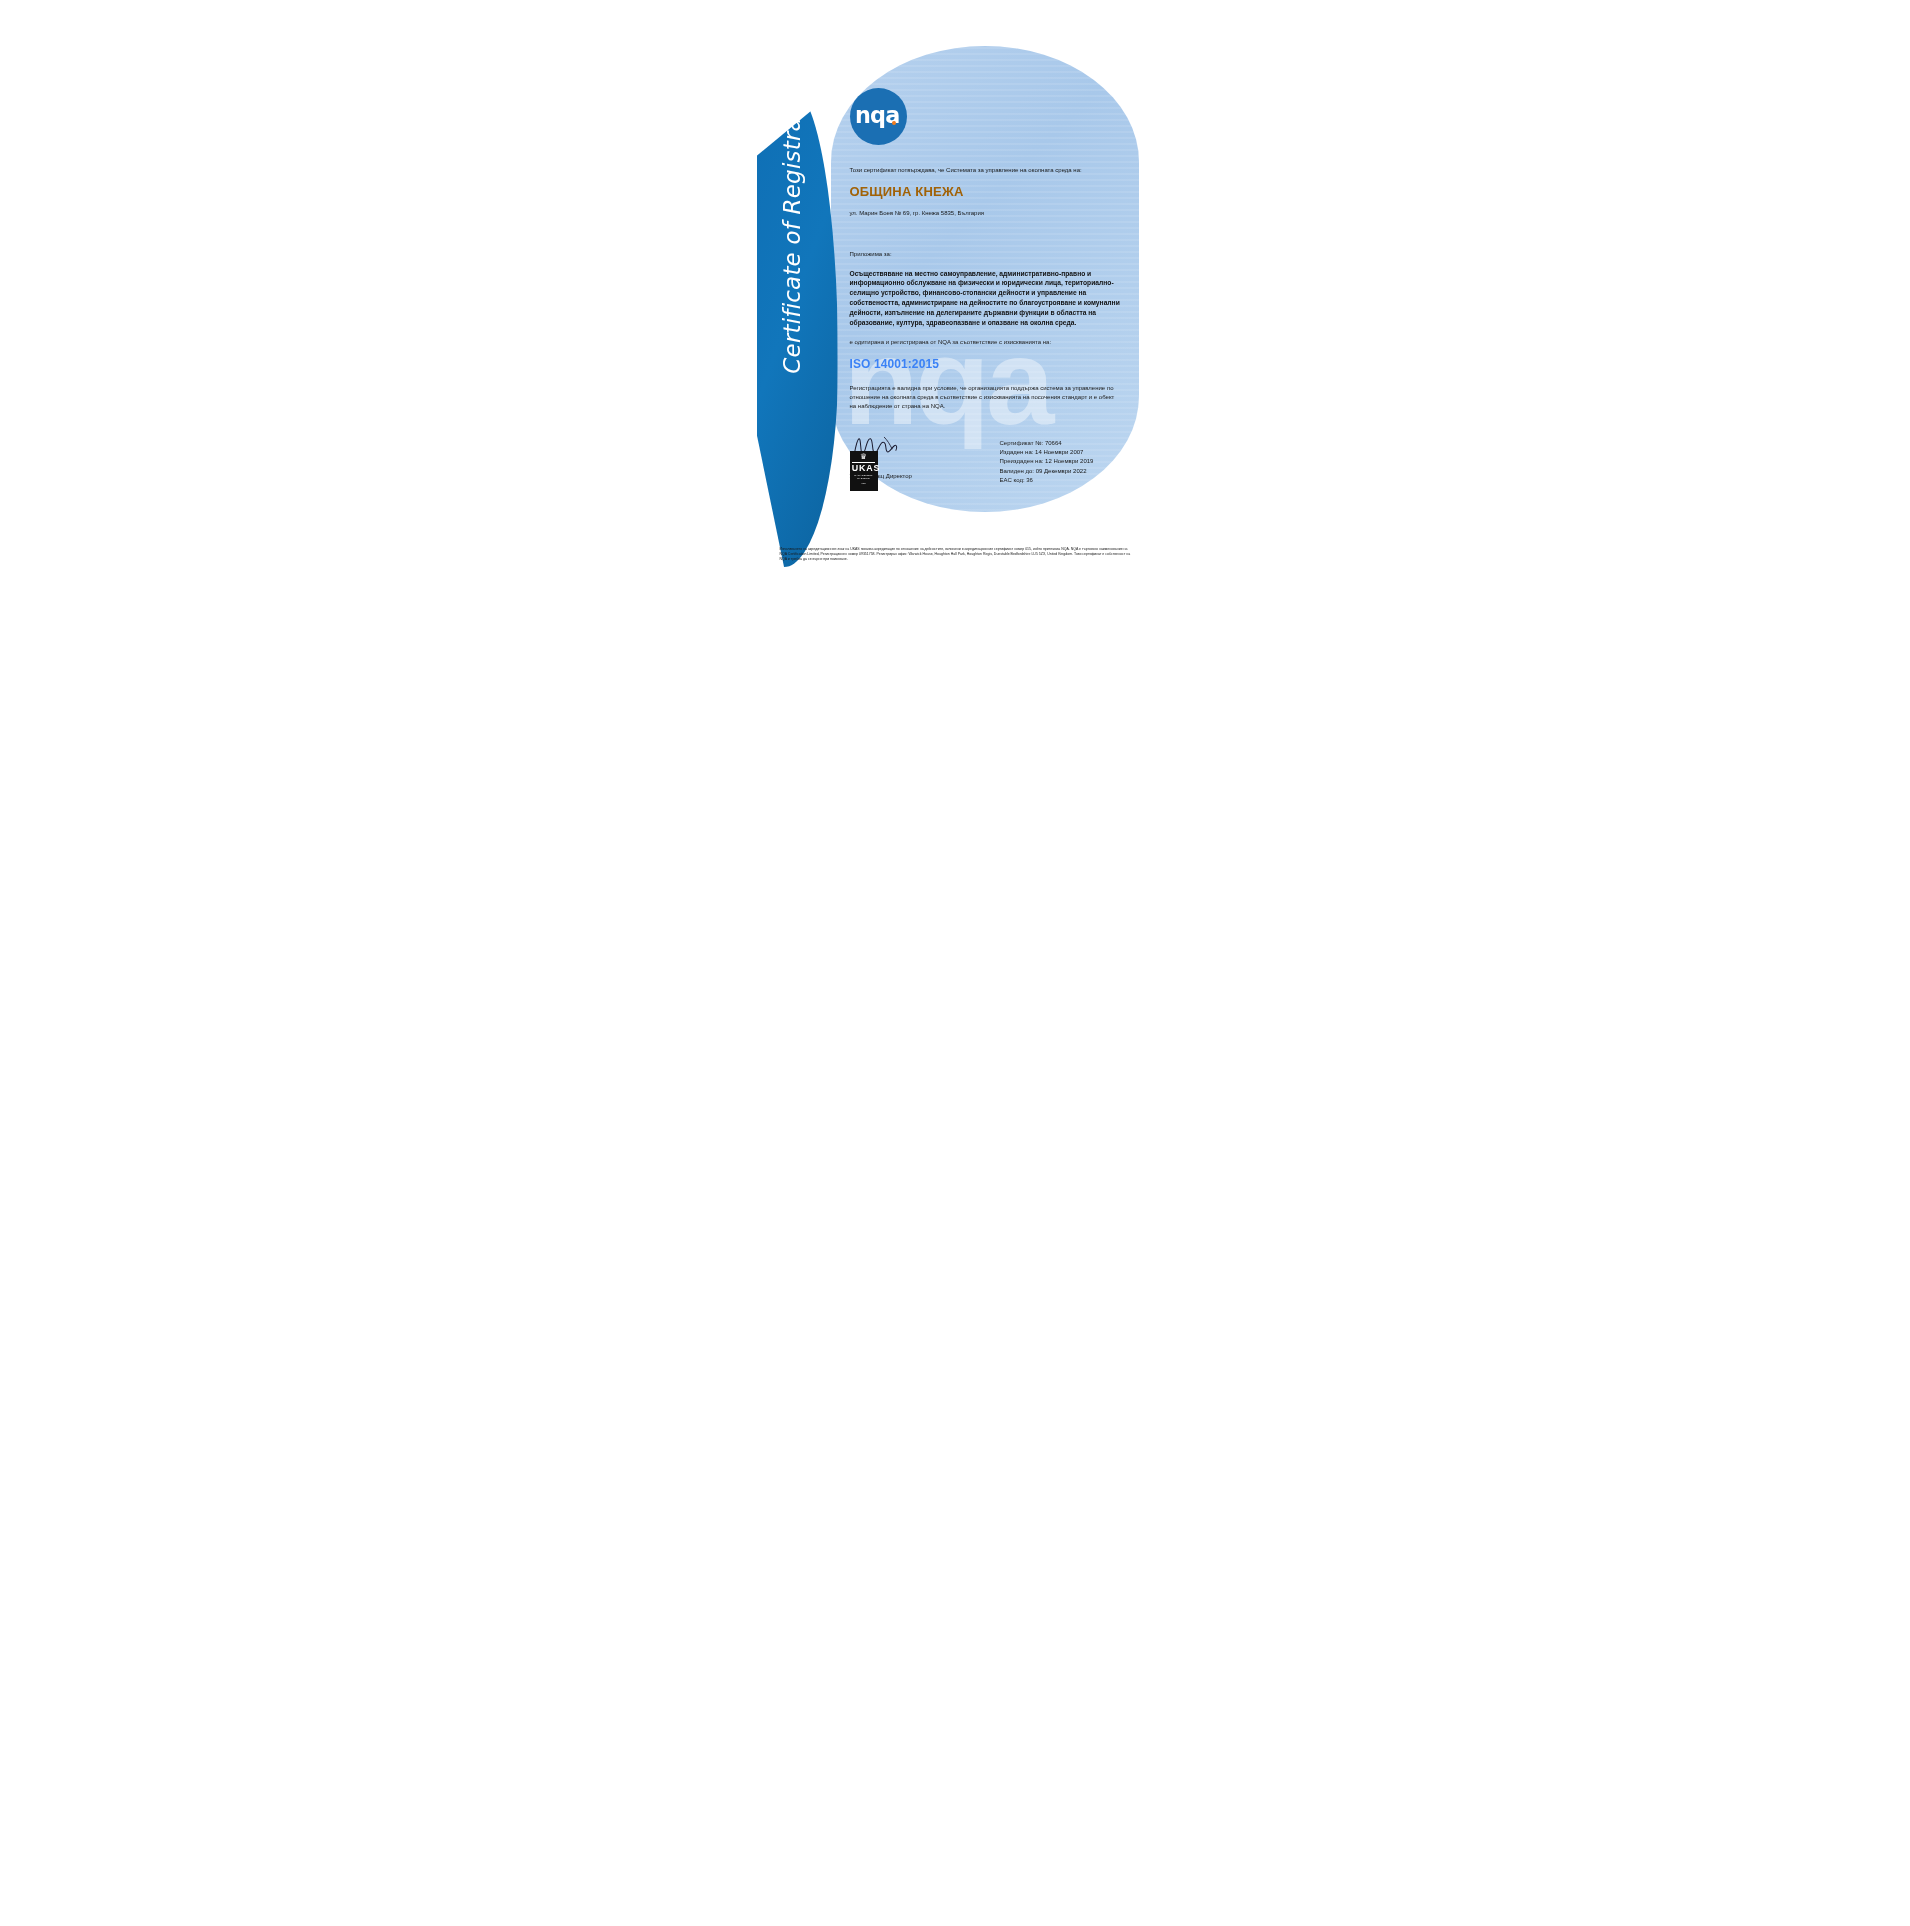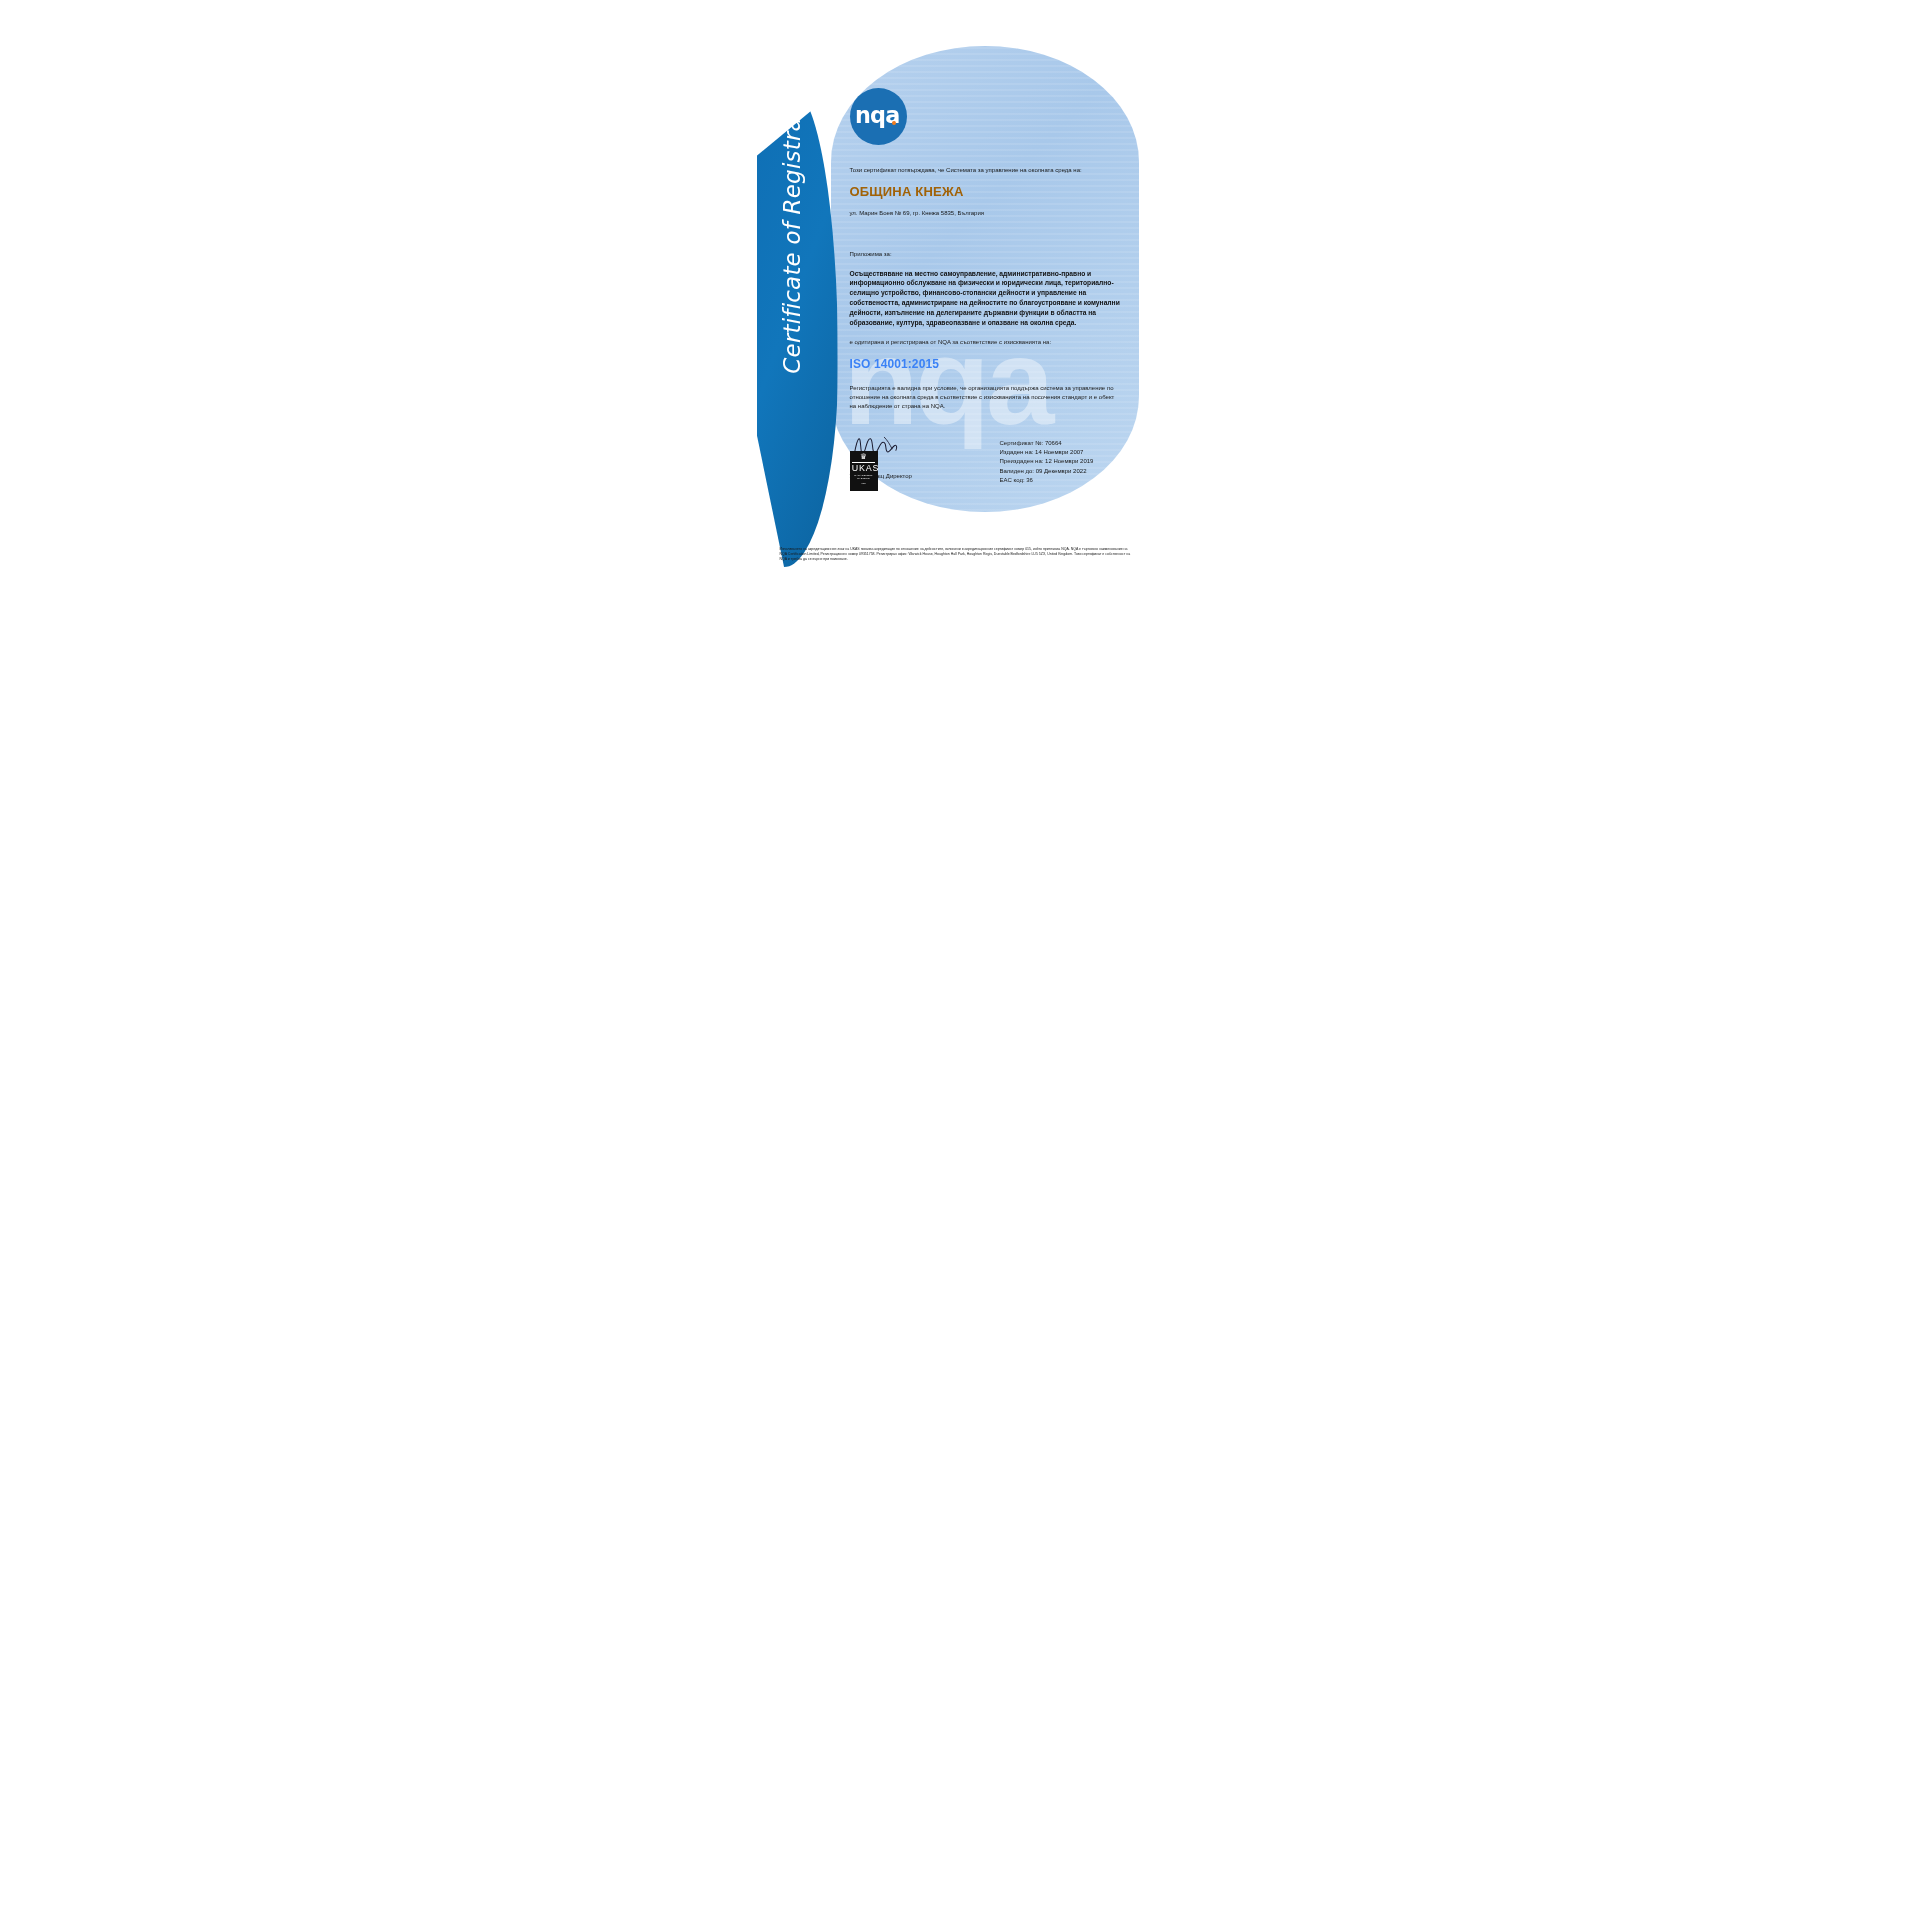--- a/index.html
+++ b/index.html
@@ -218,21 +218,21 @@
     text-align: center;
     padding-top: 1.5px;
     box-sizing: border-box;
   }
   .ukas .crown {
     font-size: 7.7px;
     line-height: 8.5px;
   }
   .ukas .u-big {
     font-size: 8.9px;
-    font-weight: 400;
+    font-weight: 700;
     letter-spacing: 0.8px;
     line-height: 9.2px;
     border-top: 0.4px solid #fff;
     margin: 0.8px 2.3px 0 2.3px;
     padding-top: 0.8px;
   }
   .ukas .u-sub {
     font-size: 2.3px;
     letter-spacing: 0.2px;
     line-height: 2.9px;

